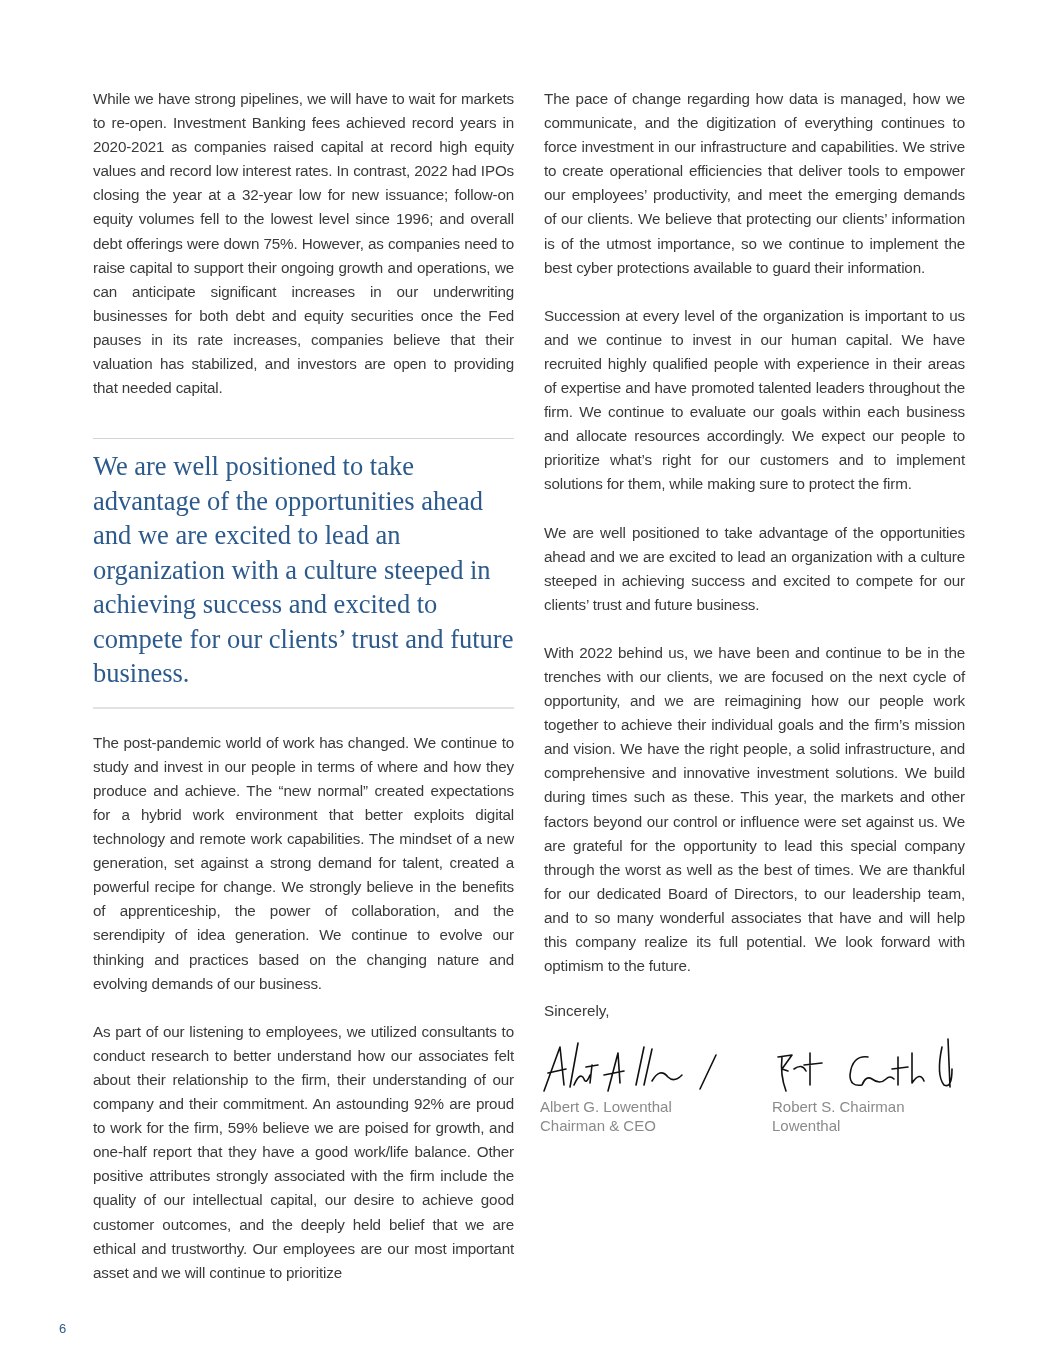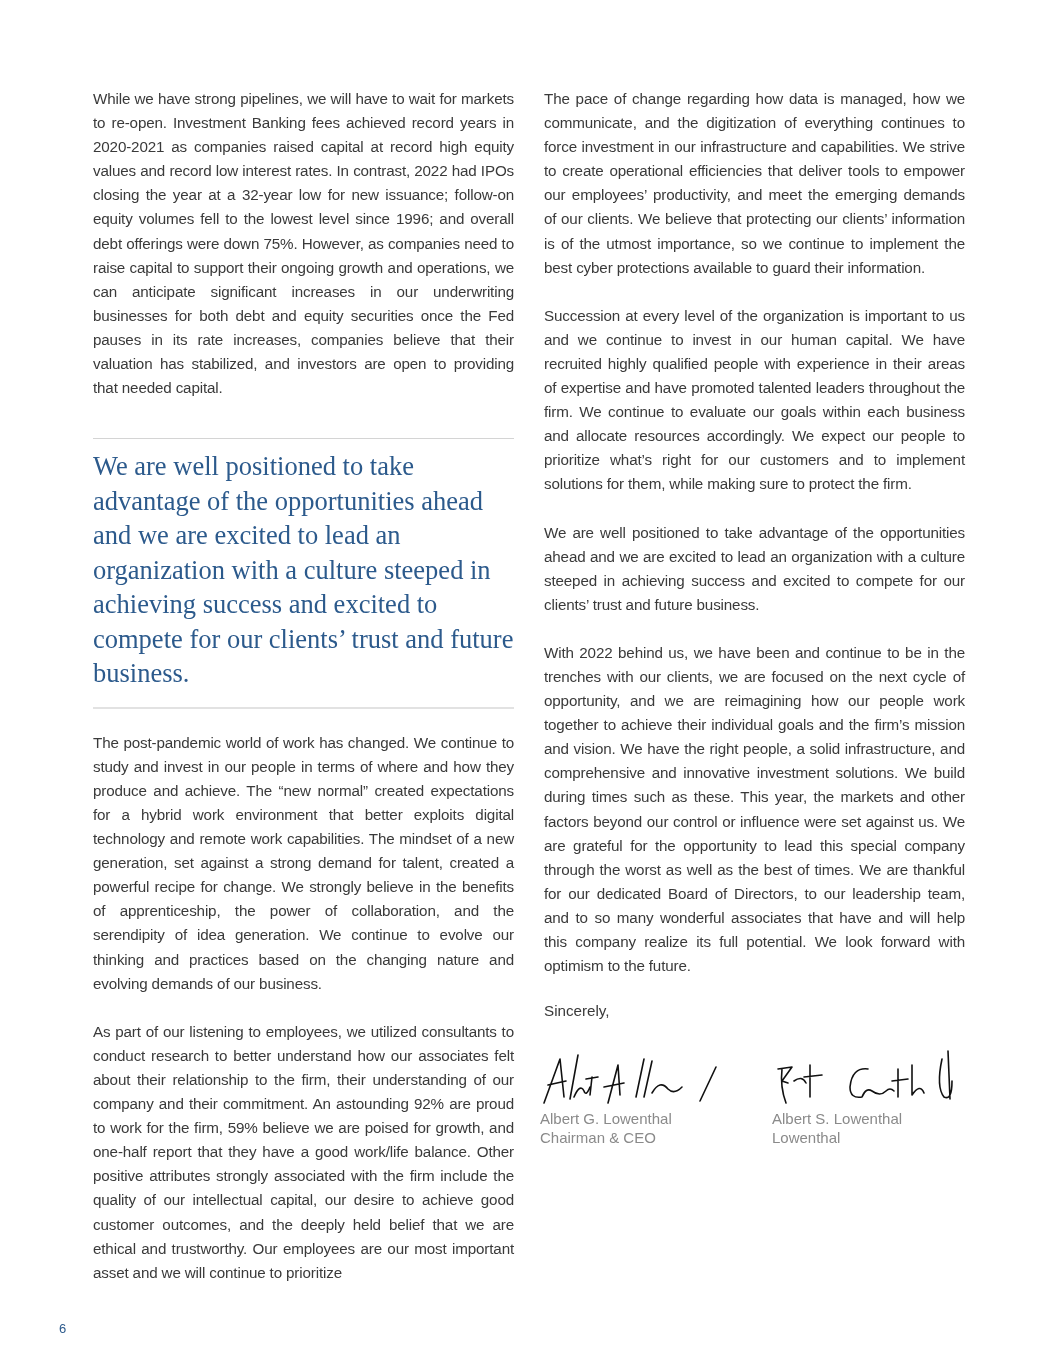--- a/index.html
+++ b/index.html
@@ -32,21 +32,21 @@
     margin: 0;
   }
   .closing { margin-top: 12px; }
   .sincerely {
     font-family: "Liberation Sans", sans-serif;
     font-size: 15.2px;
     color: #3a3a3a;
     margin: 0;
   }
   .sig-row { position: relative; height: 120px; margin-top: 12px; }
-  .sig { position: absolute; top: 16px; width: 200px; }
+  .sig { position: absolute; top: 4px; width: 200px; }
   .sig-1 { left: -4px; }
   .sig-2 { left: 228px; }
   .sig svg { display: block; }
   .sig-name, .sig-title {
     font-family: "Liberation Sans", sans-serif;
     font-size: 15px;
     line-height: 19px;
     color: #8a8a8a;
   }
   .page-number {
@@ -91,21 +91,21 @@
           </svg>
           <div class="sig-name">Albert G. Lowenthal</div>
           <div class="sig-title">Chairman &amp; CEO</div>
         </div>
 
         <div class="sig sig-2">
           <svg width="200" height="62" viewBox="0 0 200 62">
             <path d="M6 22 L20 20 L10 34 L16 36 M10 22 Q8 40 14 56 M22 34 Q30 28 34 36 M38 18 L38 50 M32 30 L50 28" fill="none" stroke="#111" stroke-width="1.6" stroke-linecap="round" stroke-linejoin="round"></path>
             <path d="M96 22 Q80 20 78 40 Q78 52 90 50 Q94 40 100 44 Q108 50 114 44 Q118 40 122 44 M126 22 L126 50 M120 34 L136 32 M140 18 L140 48 Q148 36 152 46 M170 12 Q164 40 172 50 Q180 54 180 34 M176 4 L178 52" fill="none" stroke="#111" stroke-width="1.6" stroke-linecap="round" stroke-linejoin="round"></path>
           </svg>
-          <div class="sig-name">Albert S. Lowenthal</div>
+          <div class="sig-name">Robert S. Chairman</div>
           <div class="sig-title">Lowenthal</div>
         </div>
       </div>
     </div>
   </div>
 
   <div class="page-number">6</div>
 </div>
 
 </body></html>

